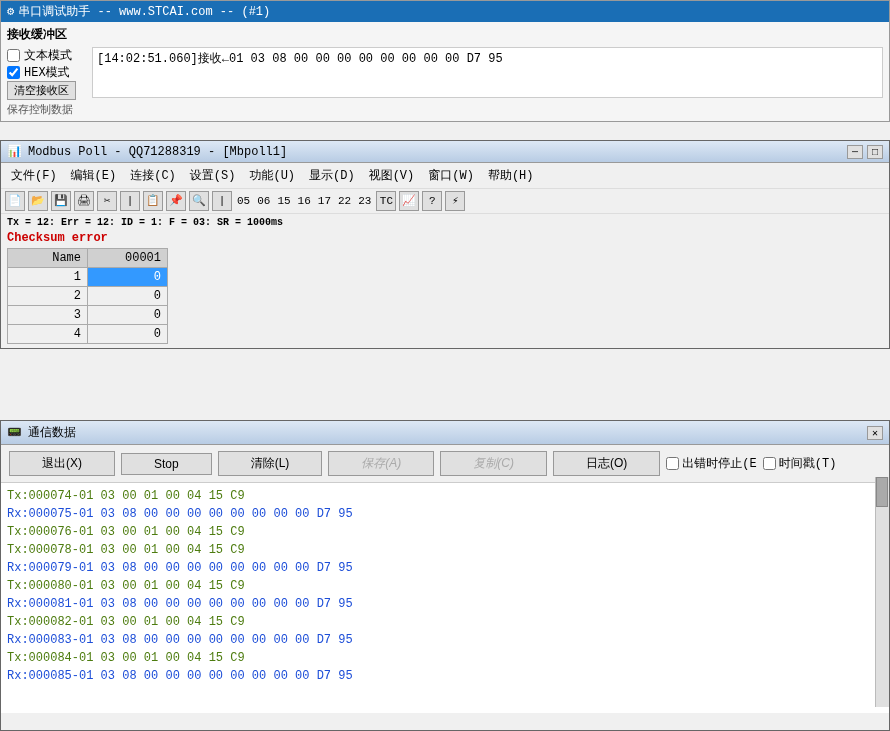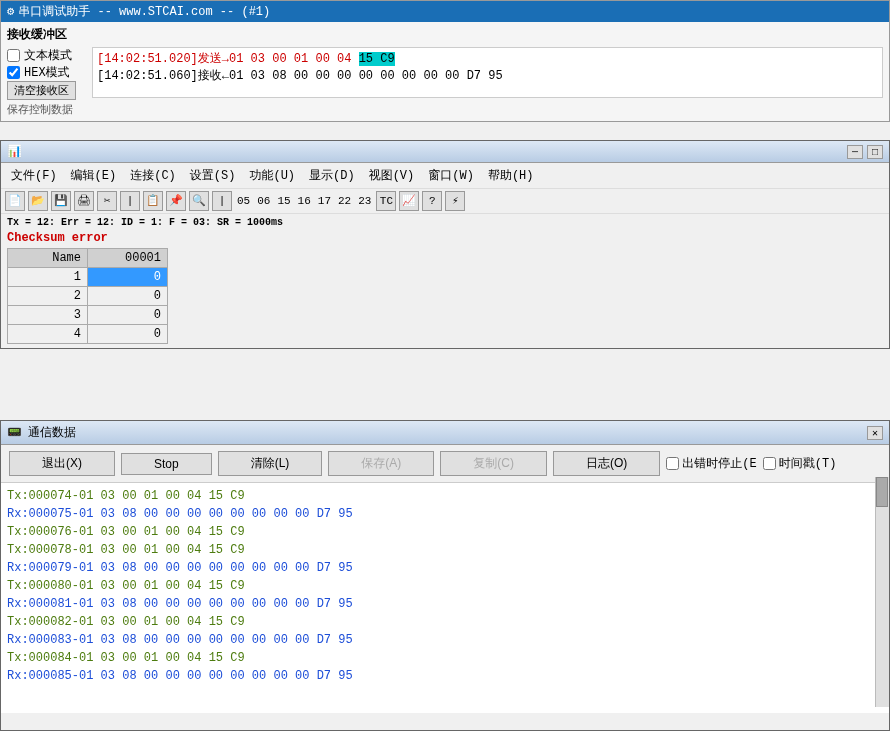--- a/index.html
+++ b/index.html
@@ -194,20 +194,21 @@
     .comm-btn {
       font-size: 12px;
       padding: 3px 32px;
       background: #e0e0e0;
       border: 1px solid #999;
       cursor: pointer;
     }
     .comm-btn.disabled {
       color: #aaa;
       cursor: default;
+      font-style: italic;
     }
     .comm-checkbox-row {
       display: flex;
       align-items: center;
       gap: 3px;
       font-size: 12px;
     }
     .comm-log {
       background: #fff;
       padding: 4px 6px;
@@ -253,36 +254,34 @@
           <input type="checkbox" style="">
           <span>文本模式</span>
         </div>
         <div class="serial-checkbox-row">
           <input type="checkbox" checked="" style="">
           <span>HEX模式</span>
         </div>
         <button class="serial-btn">清空接收区</button>
       </div>
       <div class="serial-log" style="flex:1;">
-        <div class="log-line-send">
-          <span>[14:02:51.020]发送→01 03 00 01 00 04 </span><span class="highlight-hex">15 C9</span>
-        </div>
         <div class="log-line-recv">
           <span>[14:02:51.060]接收←01 03 08 00 00 00 00 00 00 00 00 D7 95</span>
         </div>
       </div>
     </div>
     <div style="font-size:11px; color:#555; margin-top:1px;">保存控制数据</div>
   </div>
 </div>
 
 <div class="modbus-window">
   <div class="modbus-titlebar">
     <div class="modbus-titlebar-left">
       <span>📊</span>
+      <span>Modbus Poll - QQ71288319 - [Mbpoll1]</span>
     </div>
     <div class="modbus-titlebar-controls">
       <div class="win-btn">─</div>
       <div class="win-btn">□</div>
     </div>
   </div>
   <div class="modbus-menubar">
     <span class="menu-item">文件(F)</span>
     <span class="menu-item">编辑(E)</span>
     <span class="menu-item">连接(C)</span>

